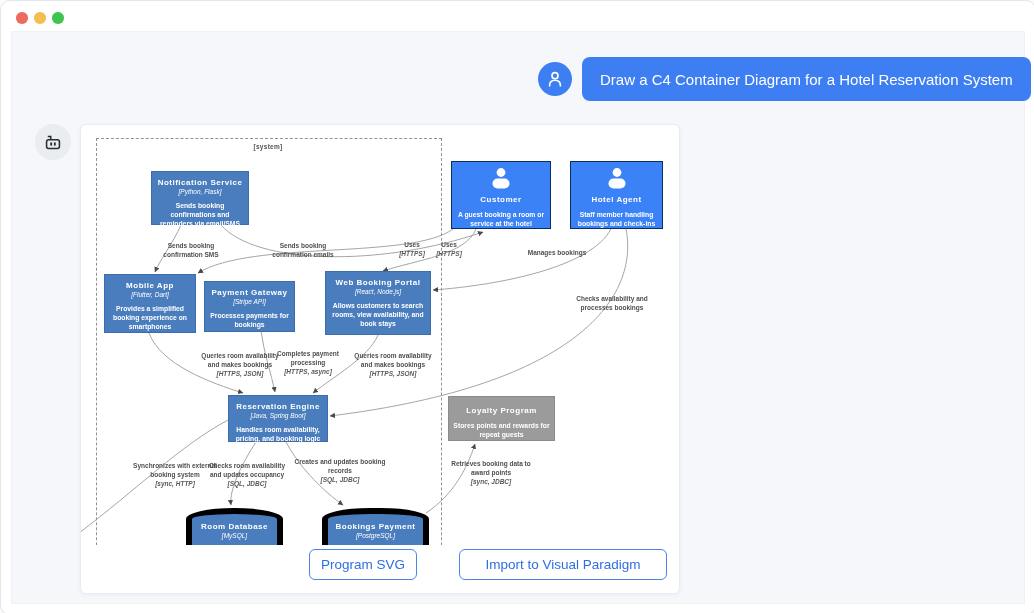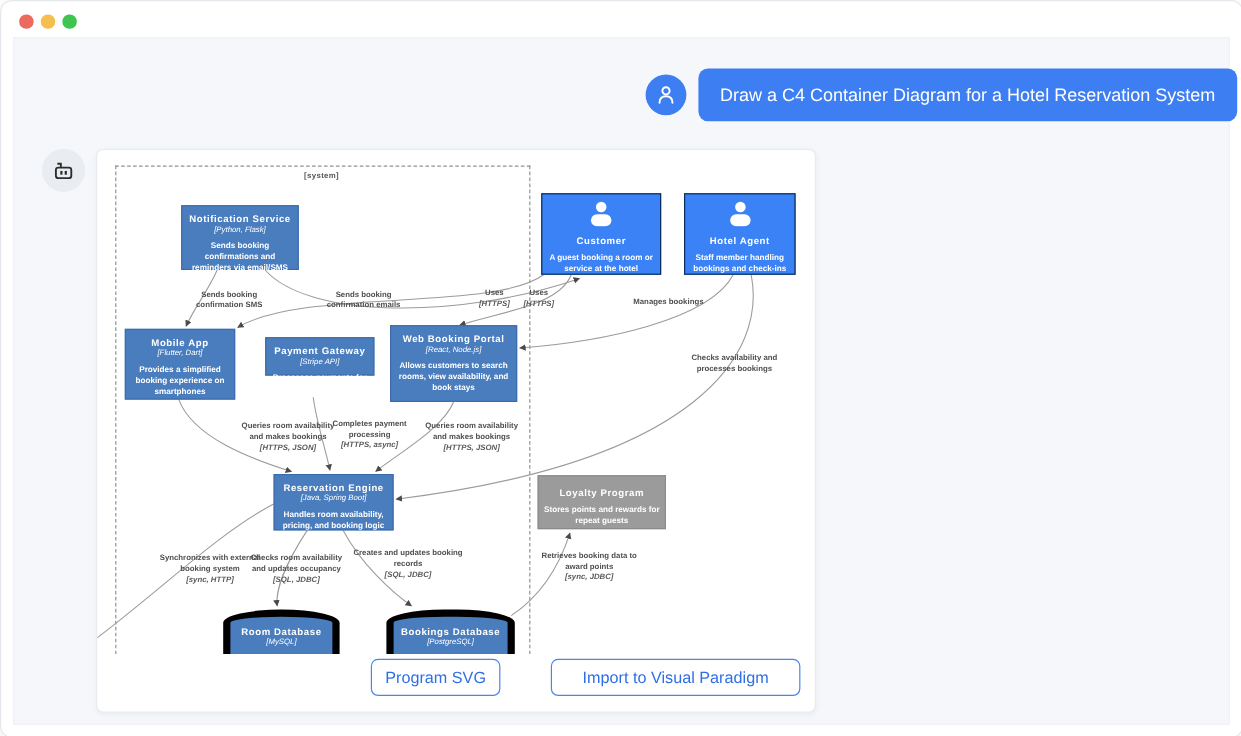--- a/index.html
+++ b/index.html
@@ -133,21 +133,21 @@
           <div class="n-title">Hotel Agent</div>
           <div class="n-desc">Staff member handling bookings and check-ins</div>
         </div>
 
         <div class="node container-node" style="left:23px;top:149px;width:92px;height:59px">
           <div class="n-title">Mobile App</div>
           <div class="n-tech">[Flutter, Dart]</div>
           <div class="n-desc">Provides a simplified booking experience on smartphones</div>
         </div>
 
-        <div class="node container-node" style="left:140px;top:156px;width:91px;height:32px">
+        <div class="node container-node" style="left:123px;top:156px;width:91px;height:51px">
           <div class="n-title">Payment Gateway</div>
           <div class="n-tech">[Stripe API]</div>
           <div class="n-desc">Processes payments for bookings</div>
         </div>
 
         <div class="node container-node" style="left:147px;top:270px;width:100px;height:47px">
           <div class="n-title">Reservation Engine</div>
           <div class="n-tech">[Java, Spring Boot]</div>
           <div class="n-desc">Handles room availability, pricing, and booking logic</div>
         </div>
@@ -162,21 +162,21 @@
           <div class="n-title">Loyalty Program</div>
           <div class="n-desc">Stores points and rewards for repeat guests</div>
         </div>
 
         <div class="node db-node" style="left:105px;top:383px;width:97px;height:52px">
           <div class="n-title">Room Database</div>
           <div class="n-tech">[MySQL]</div>
         </div>
 
         <div class="node db-node" style="left:241px;top:383px;width:107px;height:52px">
-          <div class="n-title">Bookings Database</div>
+          <div class="n-title">Bookings Payment</div>
           <div class="n-tech">[PostgreSQL]</div>
         </div>
 
       </div>
 
       <div class="btn-row">
         <button class="btn btn-export">Program SVG</button>
         <button class="btn btn-import">Import to Visual Paradigm</button>
       </div>
     </div>

